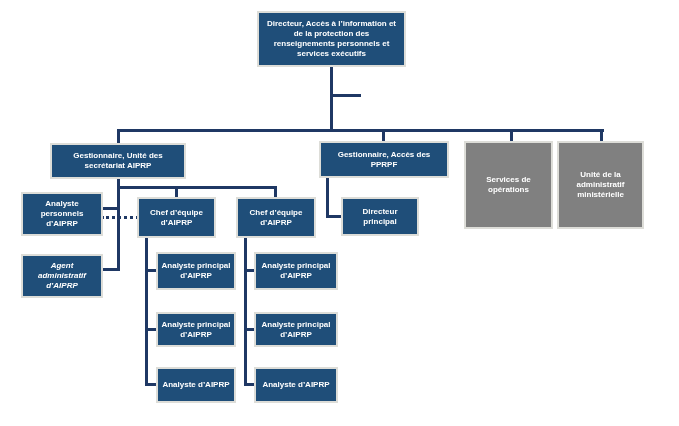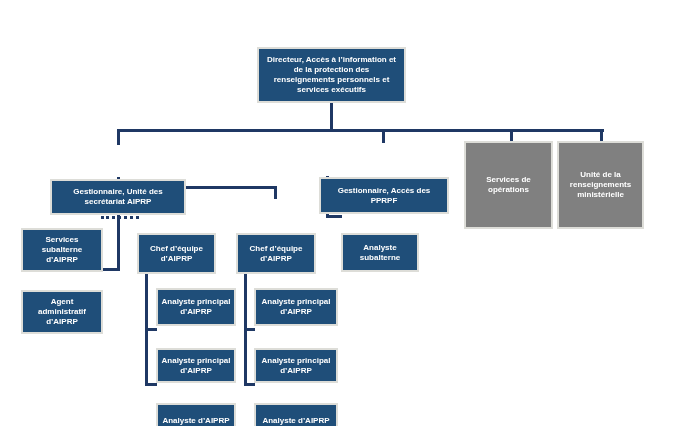--- a/index.html
+++ b/index.html
@@ -14,21 +14,21 @@
   #stage{
     position:relative;width:679px;height:426px;background:var(--bg);
     font-family:"Liberation Sans",sans-serif;overflow:hidden;
   }
   .node{
     position:absolute;box-sizing:border-box;
     display:flex;align-items:center;justify-content:center;text-align:center;
     color:var(--text);font-weight:bold;font-size:8px;line-height:1.25;
     padding:2px 3px;border:2px solid var(--box-border);
   }
-  .node.blue{background:var(--box-blue);margin-top:36px;}
+  .node.blue{background:var(--box-blue);}
   .node.gray{background:var(--box-gray);}
   .line{position:absolute;background:var(--connector);}
   .line.dotted{background:none;height:0 !important;border-top:3px dotted var(--connector);}
 </style>
 </head>
 <body>
 
 <div id="stage">
 
   <div class="line" style="left:330px;top:66px;width:3px;height:65px;"></div>
@@ -62,31 +62,31 @@
 
   <div class="node blue" style="left:257px;top:11px;width:149px;height:56px;">Directeur, Accès à l’information et de la protection des renseignements personnels et services exécutifs</div>
 
 
   <div class="node blue" style="left:50px;top:143px;width:136px;height:36px;">Gestionnaire, Unité des secrétariat AIPRP</div>
 
   <div class="node blue" style="left:319px;top:141px;width:130px;height:37px;">Gestionnaire, Accès des PPRPF</div>
 
   <div class="node gray" style="left:464px;top:141px;width:89px;height:88px;">Services de opérations</div>
 
-  <div class="node gray" style="left:557px;top:141px;width:87px;height:88px;">Unité de la renseignements ministérielle</div>
+  <div class="node gray" style="left:557px;top:141px;width:87px;height:88px;">Unité de la administratif ministérielle</div>
 
-  <div class="node blue" style="left:21px;top:192px;width:82px;height:44px;">Services subalterne d’AIPRP</div>
+  <div class="node blue" style="left:21px;top:192px;width:82px;height:44px;">Analyste personnels d’AIPRP</div>
 
-  <div class="node blue" style="left:21px;top:254px;width:82px;height:44px;">Agent administratif d’AIPRP</div>
+  <div class="node blue" style="left:21px;top:254px;width:82px;height:44px;font-style:italic;">Agent administratif d’AIPRP</div>
 
   <div class="node blue" style="left:137px;top:197px;width:79px;height:41px;">Chef d’équipe d’AIPRP</div>
 
   <div class="node blue" style="left:236px;top:197px;width:80px;height:41px;">Chef d’équipe d’AIPRP</div>
 
-  <div class="node blue" style="left:341px;top:197px;width:78px;height:39px;">Analyste subalterne</div>
+  <div class="node blue" style="left:341px;top:197px;width:78px;height:39px;">Directeur principal</div>
 
   <div class="node blue" style="left:156px;top:252px;width:80px;height:38px;">Analyste principal d’AIPRP</div>
   <div class="node blue" style="left:156px;top:312px;width:80px;height:35px;">Analyste principal d’AIPRP</div>
   <div class="node blue" style="left:156px;top:367px;width:80px;height:36px;">Analyste d’AIPRP</div>
 
   <div class="node blue" style="left:254px;top:252px;width:84px;height:38px;">Analyste principal d’AIPRP</div>
   <div class="node blue" style="left:254px;top:312px;width:84px;height:35px;">Analyste principal d’AIPRP</div>
   <div class="node blue" style="left:254px;top:367px;width:84px;height:36px;">Analyste d’AIPRP</div>
 
 </div>

